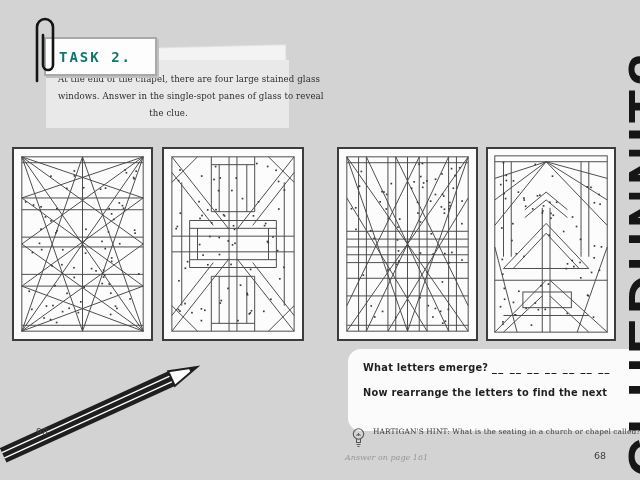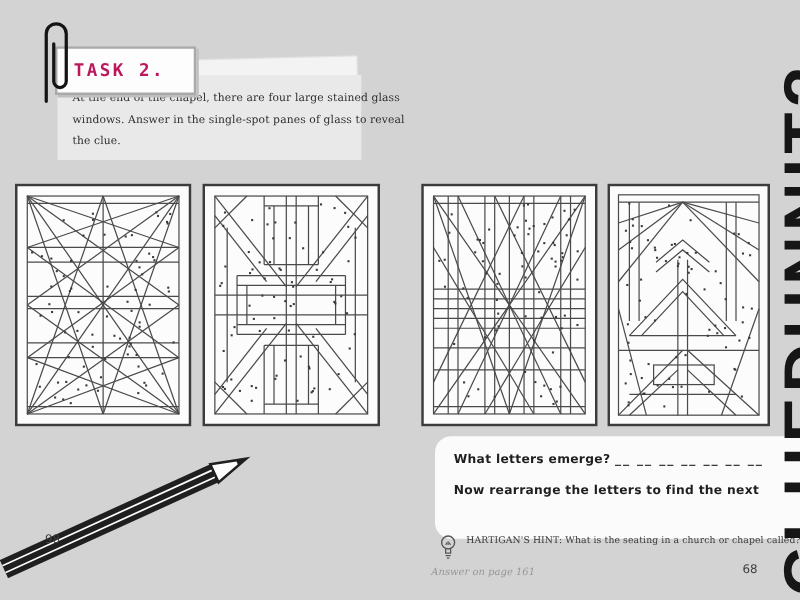--- a/index.html
+++ b/index.html
@@ -15,35 +15,35 @@
   .abs{position:absolute;}
 
   
   .back-sheet{
     left:60px; top:48px; width:226px; height:72px;
     background:var(--sheet); transform:rotate(-1.4deg);
     box-shadow:0 0 0 1px #e2e2e2;
   }
   .instruction-card{
     left:46px; top:60px; width:243px; height:68px;
-    background:var(--card); padding:11px 10px 0 12px;
+    background:var(--card); padding:11px 10px 0 12px;text-align:center;
   }
   .instruction-card .line{
     font-size:8.6px; line-height:17px; color:#2e2e2e; letter-spacing:.1px;
     white-space:nowrap;
   }
   .task-box{
     left:44px; top:37px; width:113px; height:39px;
     background:#fdfdfd; border:2px solid #a9a9a9;
     box-shadow:2px 2px 0 #bfbfbf;
     display:flex; align-items:center; padding-left:13px;
   }
   .task-box .task-label{
     font-family:"DejaVu Sans Mono", monospace; font-size:14px;
-    letter-spacing:2px; color:#be185d; font-weight:bold;
+    letter-spacing:2px; color:#0f766e; font-weight:bold;
   }
   .paperclip{ left:29px; top:13px; width:30px; height:72px; }
 
   
   .window{
     background:#fcfcfc; border:2px solid var(--frame);
   }
   .window svg{display:block; width:100%; height:100%;}
   .win line, .win path, .win rect.fr, .win polyline{
     stroke:var(--line); stroke-width:1; fill:none;

